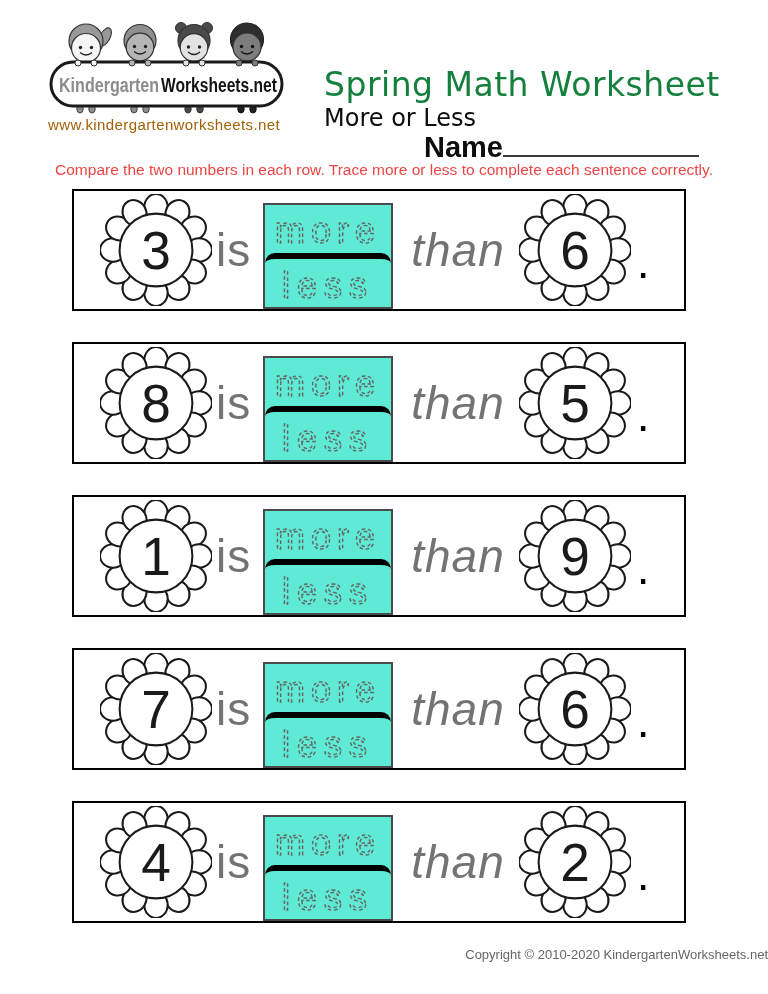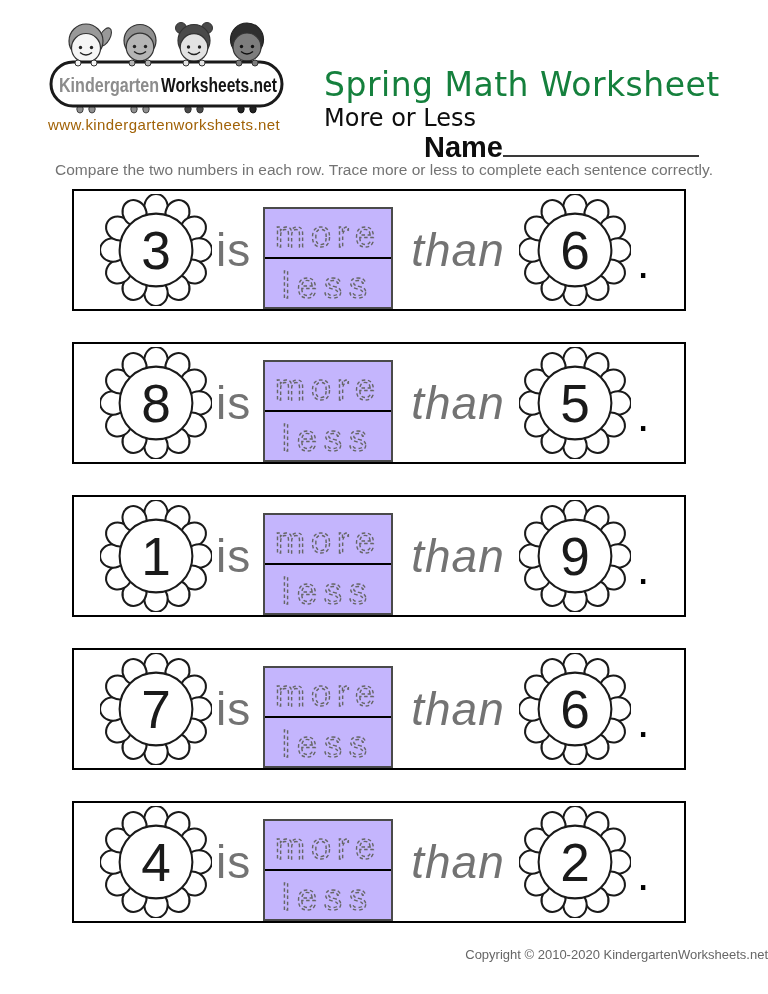--- a/index.html
+++ b/index.html
@@ -14,34 +14,34 @@
   .titles{position:absolute;left:324px;top:22px;}
   .page-title{font-size:33px;font-weight:400;color:#15803d;letter-spacing:.5px;
     font-family:"DejaVu Sans", sans-serif;margin-top:43px;}
   .page-subtitle{font-size:24px;font-weight:500;color:#0d0d0d;
     font-family:"DejaVu Sans", sans-serif;}
   .name-row{position:absolute;left:424px;top:127px;white-space:nowrap;}
   .name-label{font-size:29px;font-weight:600;color:#0d0d0d;}
   .name-line{display:inline-block;width:196px;height:28px;
     border-bottom:2.5px solid #3a3a3a;vertical-align:baseline;}
   .instructions{position:absolute;top:161px;left:0;width:768px;text-align:center;
-    font-size:15.5px;color:#737373;}
+    font-size:15.5px;color:#ef4444;}
   
   .rows{position:absolute;top:189px;left:72px;width:614px;}
   .row{box-sizing:border-box;height:122px;border:2px solid #000;margin-bottom:31px;
     display:flex;align-items:center;padding-left:26px;background:#fff;}
   .flower{width:112px;height:112px;flex:0 0 auto;}
   .word{font-size:46px;color:#737373;font-weight:400;letter-spacing:1px;line-height:1;}
   .word-is{margin-left:4px;}
   .word-than{margin-left:10px;margin-right:14px;font-style:italic;}
   .period{font-size:46px;color:#000;margin-left:6px;position:relative;top:12px;}
-  .trace-box{box-sizing:border-box;width:130px;border:2px solid #4a4a4a;background:#c4b5fd;
+  .trace-box{box-sizing:border-box;width:130px;border:2px solid #4a4a4a;background:#5eead4;
     margin-left:12px;margin-right:8px;align-self:flex-end;}
   .trace-cell{height:48px;}
-  .trace-cell + .trace-cell{border-top:2px solid #000000;}
+  .trace-cell + .trace-cell{border-top:6px solid #000000;border-radius:10px;}
   .trace-cell svg{display:block;width:126px;height:48px;}
   .trace-text{font-family:"Liberation Sans", sans-serif;}
   
   .footer{position:absolute;top:946px;left:0;width:768px;text-align:right;
     font-size:13px;color:#666;line-height:1.35;}
   .defs-holder{position:absolute;width:0;height:0;overflow:hidden;}
 </style>
 </head>
 <body>
 

